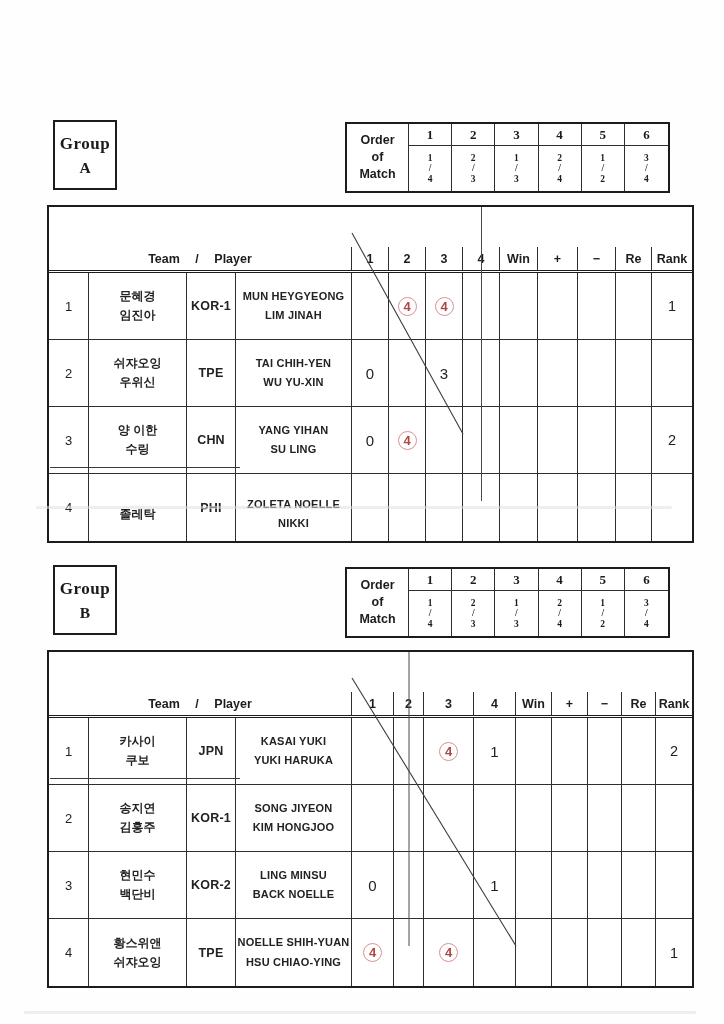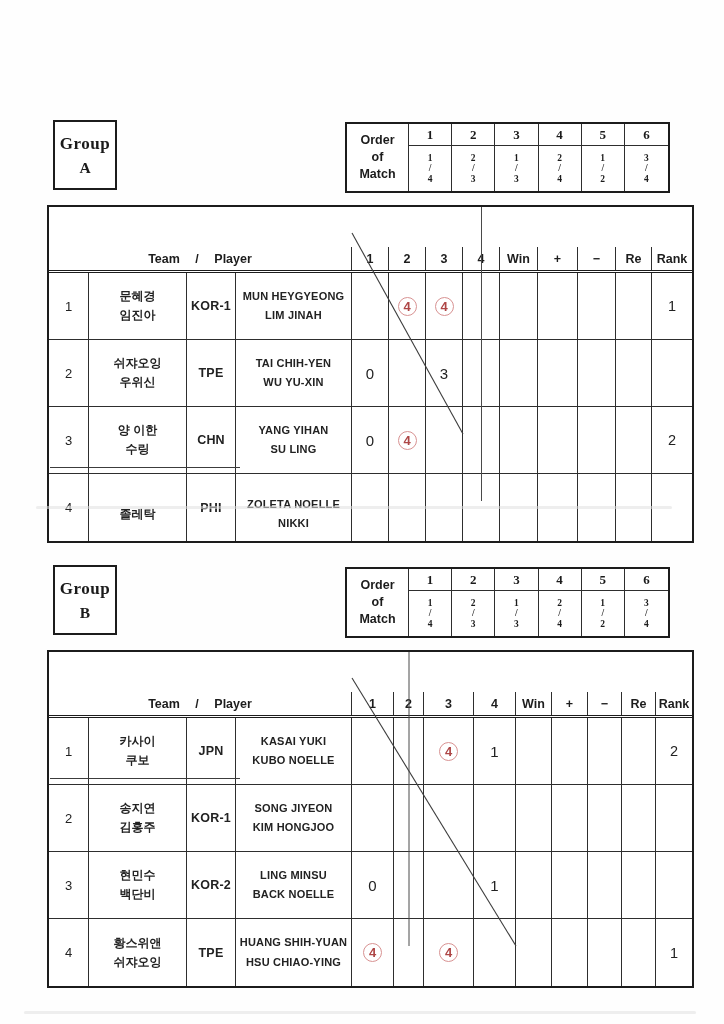--- a/index.html
+++ b/index.html
@@ -226,21 +226,21 @@
         <div class="hc">−</div>
         <div class="hc">Re</div>
         <div class="hc last">Rank</div>
       </div>
       <div class="tbody" style="grid-template-columns: 40px 98px 49px 116px 42px 30px 50px 42px 36px 36px 34px 34px 36px;">
         <div style="display: contents;"><div class="bc no">1</div><div class="bc names kor">
             <div class="nl">카사이</div>
             <div class="nl">쿠보</div>
           </div><div class="bc team">JPN</div><div class="bc names eng">
             <div class="nl">KASAI YUKI</div>
-            <div class="nl">KUBO NOELLE</div>
+            <div class="nl">YUKI HARUKA</div>
           </div><div class="bc score"></div><div class="bc score"></div><div class="bc score">
             <span class="circ">4</span>
           </div><div class="bc score">1</div><div class="bc"></div><div class="bc"></div><div class="bc"></div><div class="bc"></div><div class="bc rank last">2</div></div>
         <div style="display: contents;"><div class="bc no">2</div><div class="bc names kor">
             <div class="nl">송지연</div>
             <div class="nl">김홍주</div>
           </div><div class="bc team">KOR-1</div><div class="bc names eng">
             <div class="nl">SONG JIYEON</div>
             <div class="nl">KIM HONGJOO</div>
           </div><div class="bc score"></div><div class="bc score"></div><div class="bc score"></div><div class="bc score"></div><div class="bc"></div><div class="bc"></div><div class="bc"></div><div class="bc"></div><div class="bc rank last"></div></div>
@@ -248,21 +248,21 @@
             <div class="nl">현민수</div>
             <div class="nl">백단비</div>
           </div><div class="bc team">KOR-2</div><div class="bc names eng">
             <div class="nl">LING MINSU</div>
             <div class="nl">BACK NOELLE</div>
           </div><div class="bc score">0</div><div class="bc score"></div><div class="bc score"></div><div class="bc score">1</div><div class="bc"></div><div class="bc"></div><div class="bc"></div><div class="bc"></div><div class="bc rank last"></div></div>
         <div style="display: contents;"><div class="bc no lastrow">4</div><div class="bc names kor lastrow">
             <div class="nl">황스위앤</div>
             <div class="nl">쉬쟈오잉</div>
           </div><div class="bc team lastrow">TPE</div><div class="bc names eng lastrow">
-            <div class="nl">HUANG SHIH-YUAN</div>
+            <div class="nl">NOELLE SHIH-YUAN</div>
             <div class="nl">HSU CHIAO-YING</div>
           </div><div class="bc score lastrow">
             <span class="circ">4</span>
           </div><div class="bc score lastrow"></div><div class="bc score lastrow">
             <span class="circ">4</span>
           </div><div class="bc score lastrow"></div><div class="bc lastrow"></div><div class="bc lastrow"></div><div class="bc lastrow"></div><div class="bc lastrow"></div><div class="bc rank last lastrow">1</div></div>
       </div>
       <svg class="overlay" width="643" height="294" viewBox="0 0 643 294">
         <line x1="303" y1="26" x2="467" y2="294" class="mark"></line>
         <line x1="360" y1="0" x2="360" y2="294" class="stray"></line>

